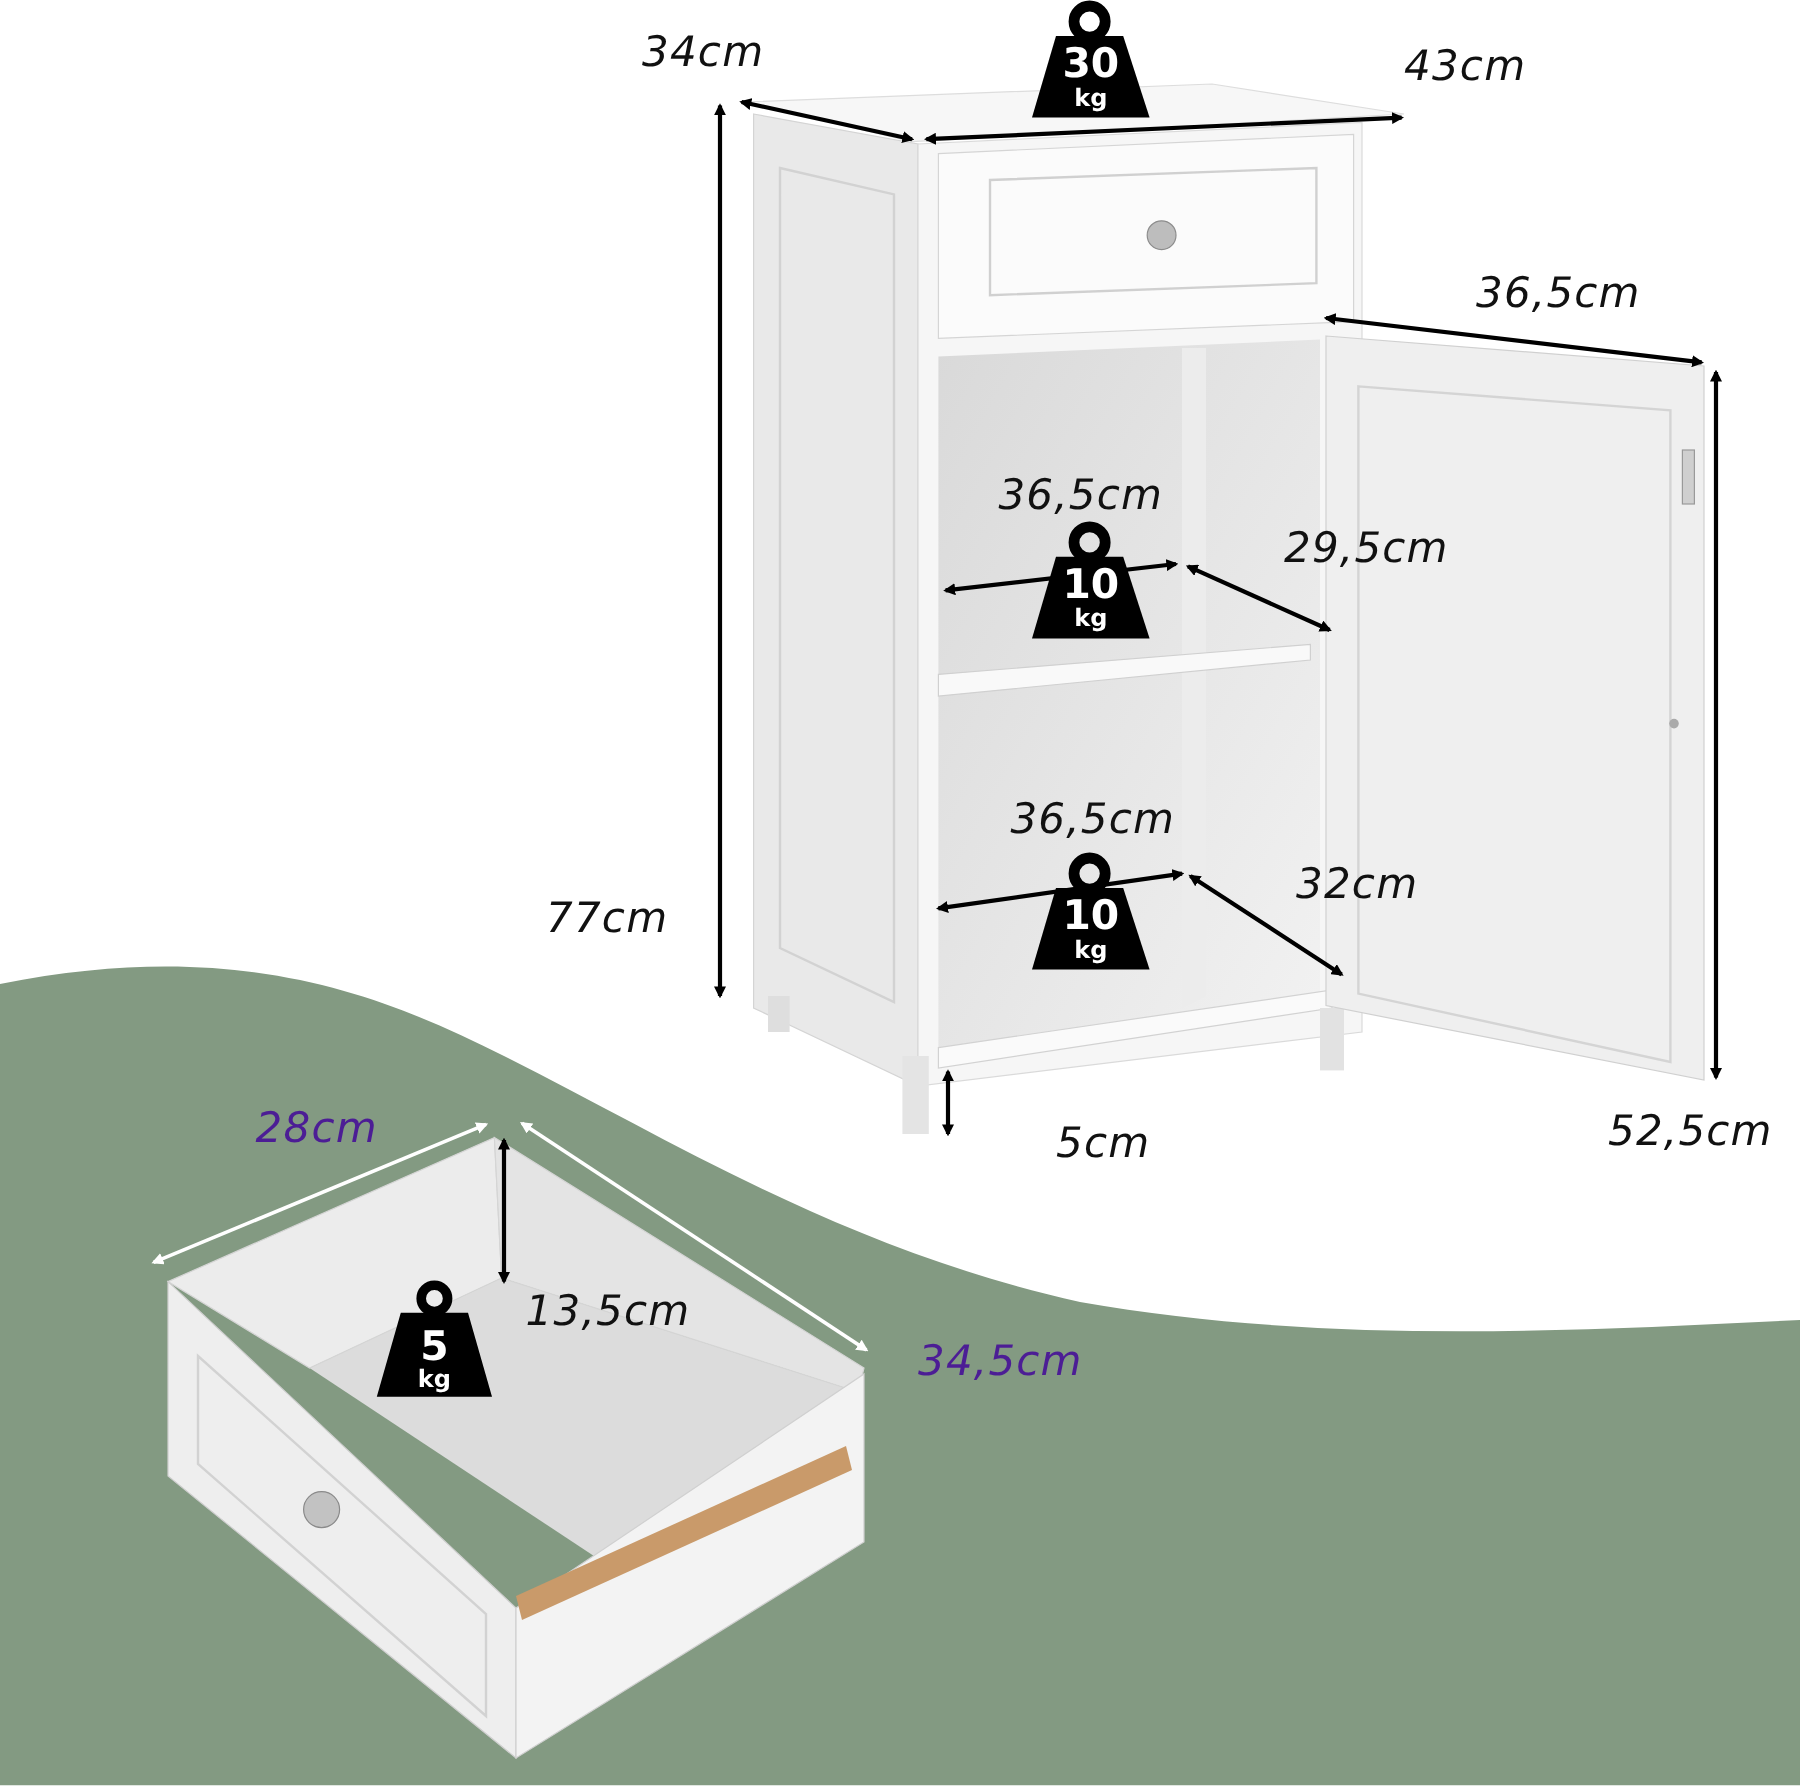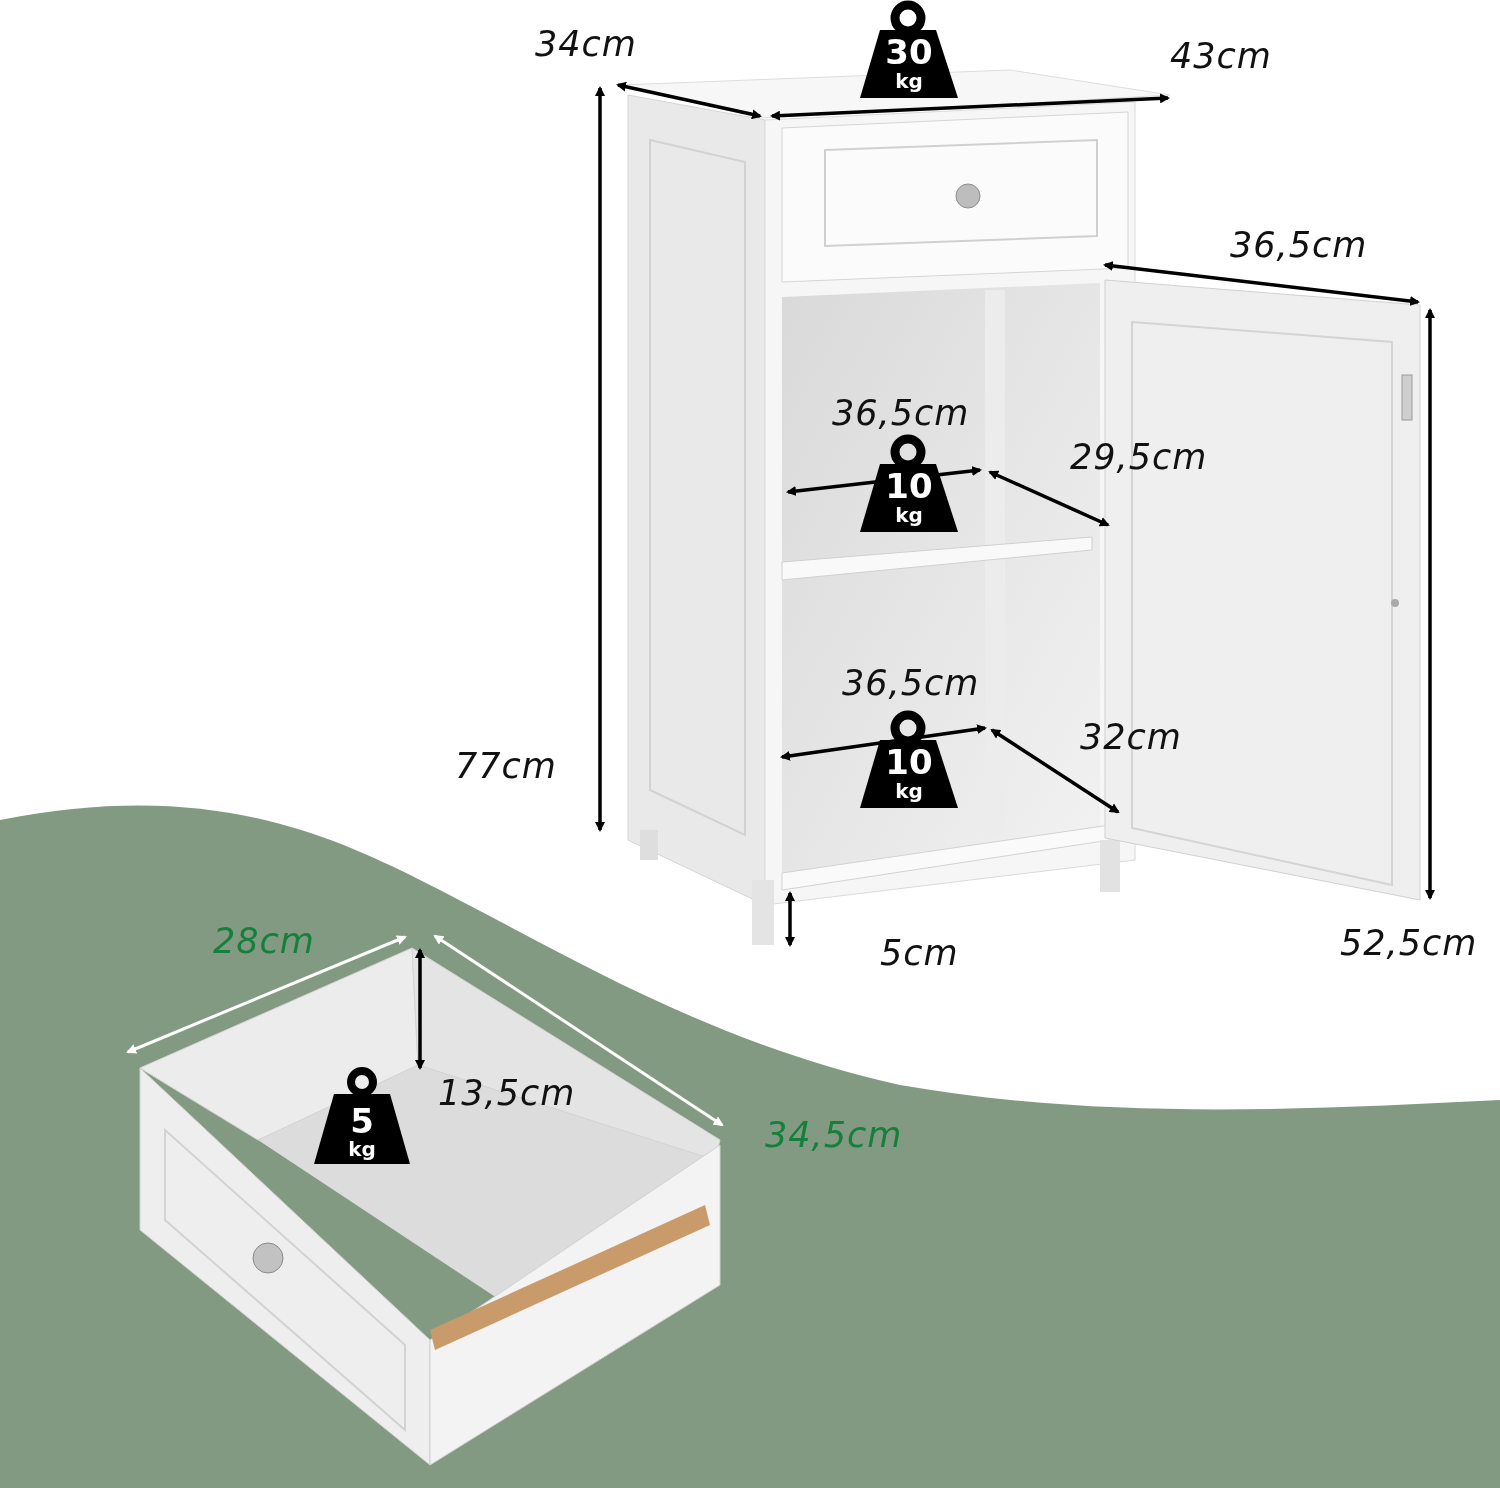--- a/index.html
+++ b/index.html
@@ -1,19 +1,19 @@
 <!DOCTYPE html>
 <html><head>
 <meta charset="utf-8">
 <style>
   html,body{margin:0;padding:0;}
   body{width:1500px;height:1488px;position:relative;overflow:hidden;background:#ffffff;font-family:"DejaVu Sans",sans-serif;}
   #stage{position:absolute;left:0;top:0;width:1500px;height:1488px;}
   .lbl{position:absolute;font-size:35px;letter-spacing:1px;color:#111;white-space:nowrap;font-style:italic;}
-  .lbl.w{color:#15803d;}
+  .lbl.w{color:#4c1d95;}
   .wt text{font-family:"DejaVu Sans",sans-serif;font-weight:bold;fill:#fff;}
 </style>
 </head>
 <body>
 
 <svg id="stage" viewBox="0 0 1500 1488" xmlns="http://www.w3.org/2000/svg">
   <defs>
     <marker id="ah" markerWidth="10" markerHeight="10" refX="8" refY="5" orient="auto-start-reverse" markerUnits="userSpaceOnUse">
       <path d="M0,0 L10,5 L0,10 Z" fill="#000"></path>
     </marker>

